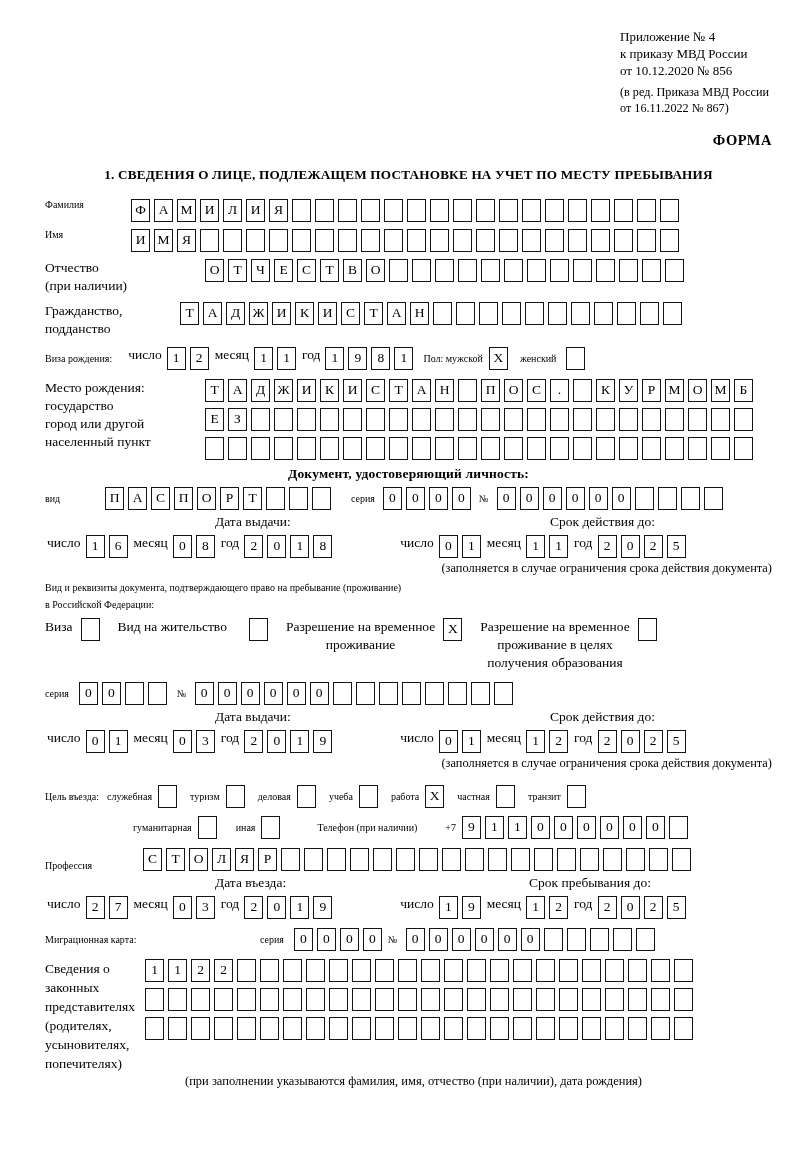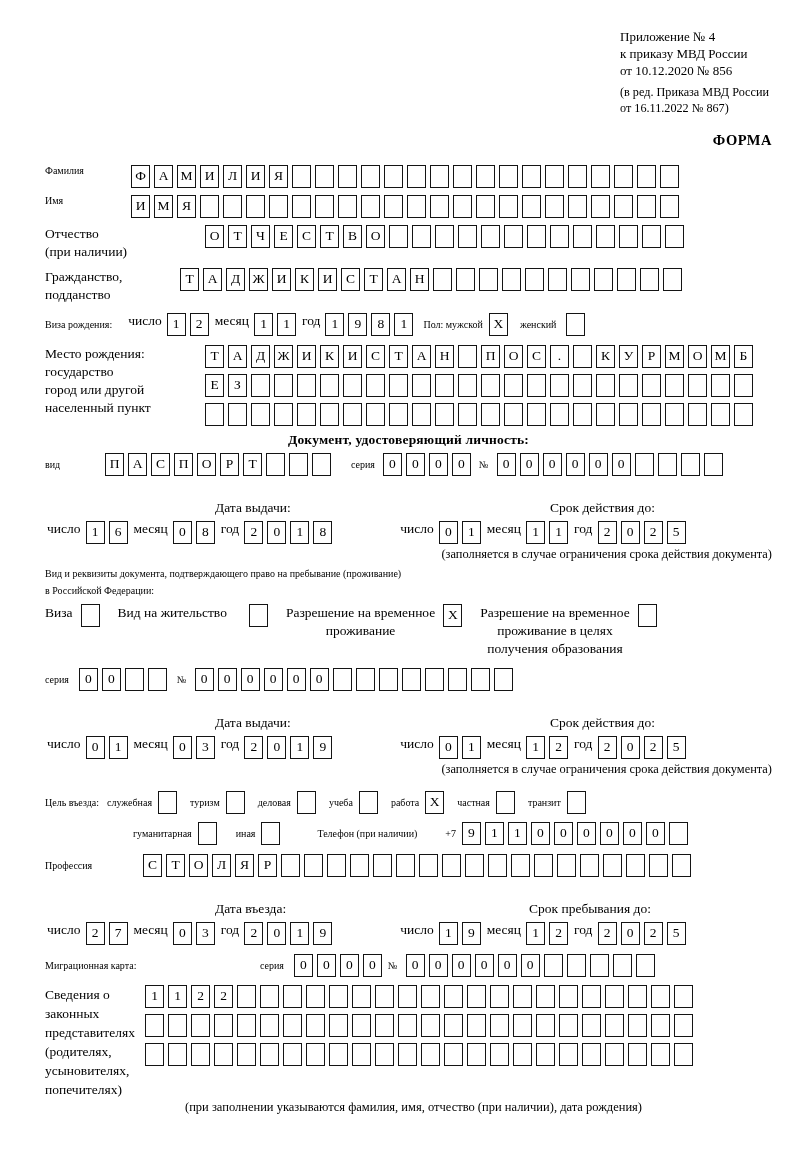--- a/index.html
+++ b/index.html
@@ -11,21 +11,21 @@
   .top-right .ed{font-size:12.2px;margin-top:5px;line-height:16px;}
   .forma{text-align:right;font-weight:bold;font-size:14.5px;margin-top:16px;letter-spacing:.5px;}
   .title{text-align:center;font-weight:bold;font-size:14px;margin-top:14px;line-height:22px;}
   .title-underline{display:inline-block;width:62px;border-bottom:2px solid #333;height:1px;margin-left:10px;vertical-align:baseline;}
   .sec-heading{font-weight:bold;font-size:13.2px;margin-top:18px;text-align:center;letter-spacing:.2px;}
   .frow{display:flex;align-items:flex-start;margin-top:7px;font-size:13.5px;}
   .cells{display:flex;flex-wrap:nowrap;}
   .cell{box-sizing:border-box;flex:0 0 auto;display:inline-block;width:19px;height:23px;border:1.6px solid #141414;margin-right:4px;text-align:center;font-size:13.5px;line-height:20px;background:#fff;}
   .dg{display:flex;}
   .dg .w{margin-right:5px;margin-left:2px;}
-  .dates-head{position:relative;height:17px;margin-top:24px;font-size:13.5px;}
+  .dates-head{position:relative;height:17px;margin-top:4px;font-size:13.5px;}
   .note-line{text-align:right;font-size:12.4px;margin-top:3px;}
   .opt{display:flex;align-items:center;margin-right:9px;}
   .opt .lbl{margin-right:6px;}
   .ropt{display:flex;align-items:flex-start;margin-right:14px;}
   .ropt .rlbl{text-align:center;line-height:18px;margin-right:8px;}
   .rep{display:flex;align-items:flex-start;margin-top:8px;}
   .rep-labels{width:100px;line-height:19px;font-size:13.5px;flex:0 0 auto;}
   .rep-rows .cells{margin-bottom:6px;}
   .lblcol{flex:0 0 auto;line-height:18px;}
 </style>
@@ -40,20 +40,21 @@
     <div>от 10.12.2020 № 856</div>
     <div class="ed">
       <div>(в ред. Приказа МВД России</div>
       <div>от 16.11.2022 № 867)</div>
     </div>
   </div>
 
   <div class="forma">ФОРМА</div>
 
 
+  <div class="sec-heading">1. СВЕДЕНИЯ О ЛИЦЕ, ПОДЛЕЖАЩЕМ ПОСТАНОВКЕ НА УЧЕТ ПО МЕСТУ ПРЕБЫВАНИЯ</div>
 
   <div class="frow" style="margin-top:16px;">
     <span class="lbl" style="width:86px;flex:0 0 auto;">Фамилия</span>
     <span class="cells">
         <span class="cell">Ф</span>
         <span class="cell">А</span>
         <span class="cell">М</span>
         <span class="cell">И</span>
         <span class="cell">Л</span>
         <span class="cell">И</span>
@@ -525,21 +526,21 @@
         <span class="cell">0</span>
         <span class="cell">0</span>
         <span class="cell">0</span>
         <span class="cell">0</span>
         <span class="cell">0</span>
         <span class="cell">0</span>
         <span class="cell"></span>
       </span>
   </div>
 
-  <div class="frow" style="align-items:center;margin-top:9px;">
+  <div class="frow" style="align-items:flex-end;margin-top:9px;">
     <span class="lbl" style="width:98px;flex:0 0 auto;">Профессия</span>
     <span class="cells">
         <span class="cell">С</span>
         <span class="cell">Т</span>
         <span class="cell">О</span>
         <span class="cell">Л</span>
         <span class="cell">Я</span>
         <span class="cell">Р</span>
         <span class="cell"></span>
         <span class="cell"></span>

